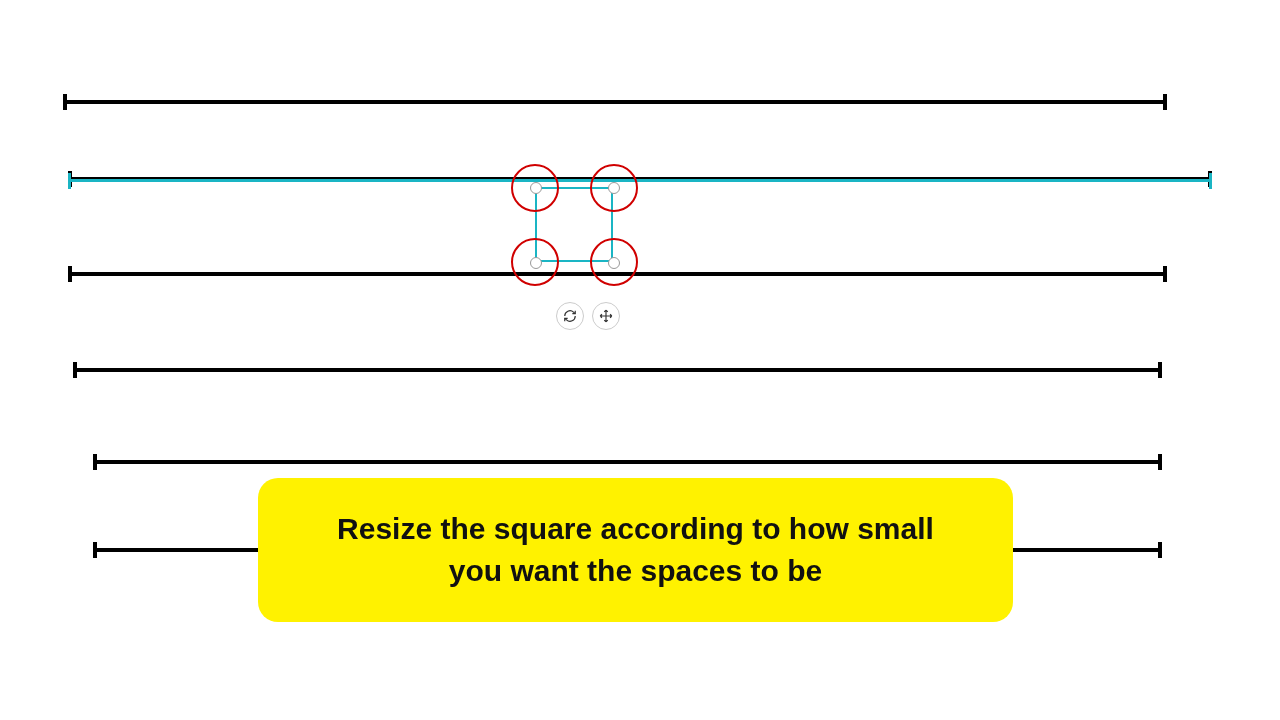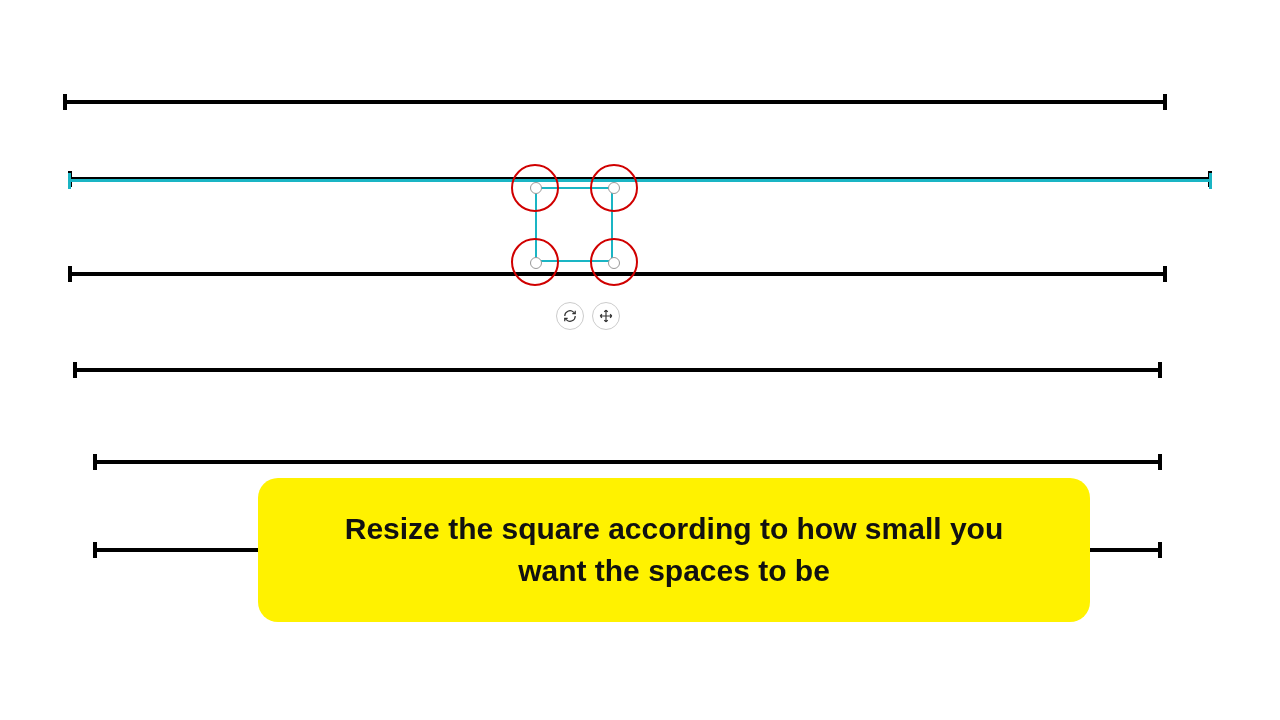--- a/index.html
+++ b/index.html
@@ -131,13 +131,13 @@
       <path d="M3 21v-5h5"></path>
     </svg>
   </div>
   <div class="tool-button">
     <svg width="14" height="14" viewBox="0 0 24 24" fill="none" stroke="#333" stroke-width="2">
       <path d="M12 2v20M2 12h20M12 2l-3 3M12 2l3 3M12 22l-3-3M12 22l3-3M2 12l3-3M2 12l3 3M22 12l-3-3M22 12l-3 3"></path>
     </svg>
   </div>
 </div>
 
-<div class="callout" style="top:478px;left:258px;width:832px">Resize the square according to how small you want the spaces to be</div>
+<div class="callout" style="top:478px;left:258px;width:755px">Resize the square according to how small you want the spaces to be</div>
 
 </body></html>

